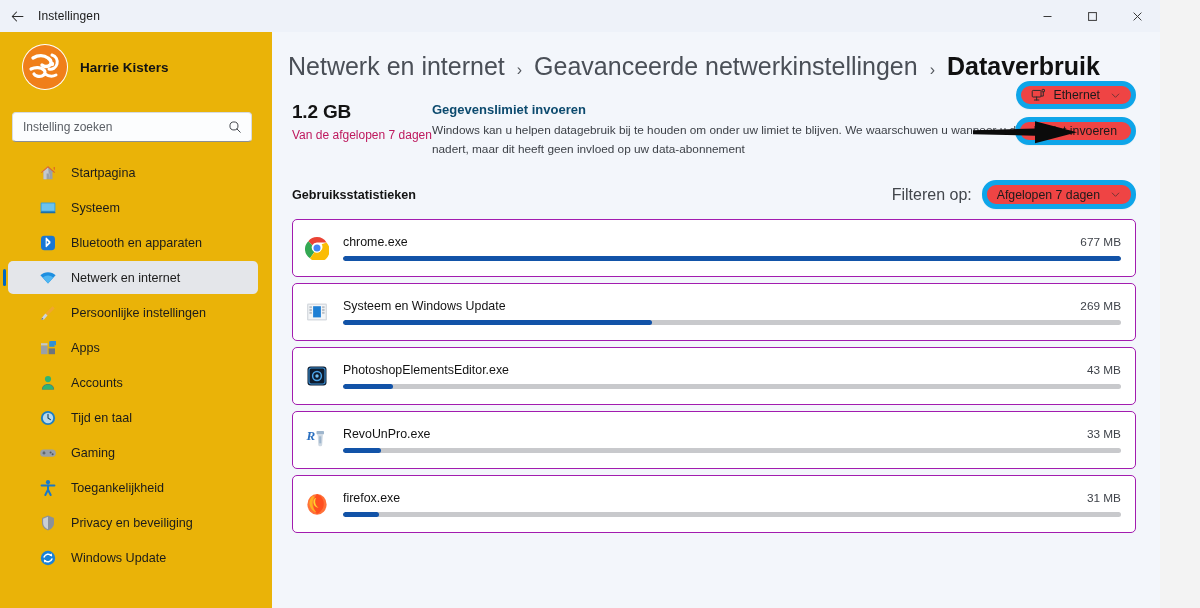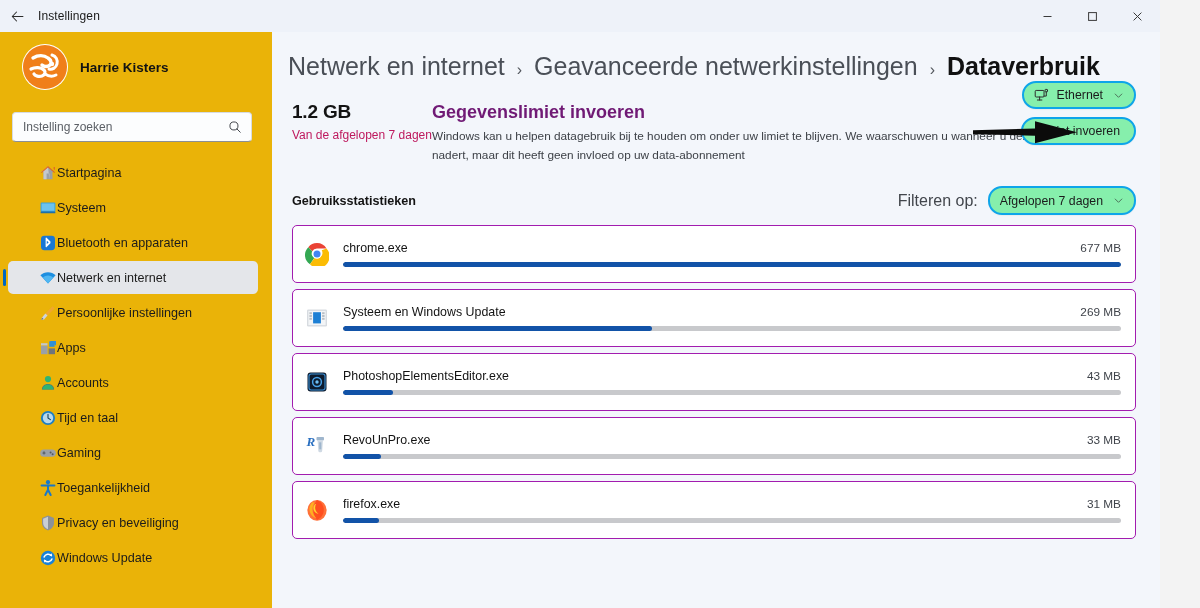--- a/index.html
+++ b/index.html
@@ -123,21 +123,21 @@
 
   .nav {
     flex: 1 1 auto;
     padding: 4px 0 0 0;
     overflow: hidden;
   }
   .nav-item {
     height: 33px;
     display: flex;
     align-items: center;
-    gap: 0;
+    gap: 14px;
     margin: 2px 6px 2px 8px;
     padding-left: 30px;
     border-radius: 5px;
     position: relative;
     cursor: pointer;
   }
   .nav-item.selected {
     background: #e4e6ea;
   }
   .nav-item.selected::before {
@@ -216,45 +216,45 @@
     color: #be185d;
     line-height: 1.55;
     margin-top: 3px;
   }
   .limit-text {
     flex: 1 1 auto;
     min-width: 0;
     padding-top: 1px;
   }
   .limit-title {
-    font-size: 18px;
+    font-size: 13px;
     font-weight: bold;
-    color: #701a75;
+    color: #0c4a6e;
   }
   .limit-desc {
     font-size: 11.8px;
     color: #3d4147;
     line-height: 1.58;
     margin-top: 4px;
     max-width: 640px;
   }
   .limit-actions {
     position: absolute;
     right: 0;
     top: 0;
     display: flex;
     flex-direction: column;
     align-items: flex-end;
     gap: 8px;
   }
 
   .pill-btn {
     height: 28px;
-    background: #86efac;
-    border: 2px solid #0ea5e9;
+    background: #ef4444;
+    border: 5px solid #0ea5e9;
     border-radius: 14px;
     display: flex;
     align-items: center;
     gap: 8px;
     padding: 0 10px;
     font-size: 12.3px;
     color: #1b1b1b;
     cursor: pointer;
     white-space: nowrap;
     box-shadow: 0 1px 1px rgba(0,0,0,0.04);

